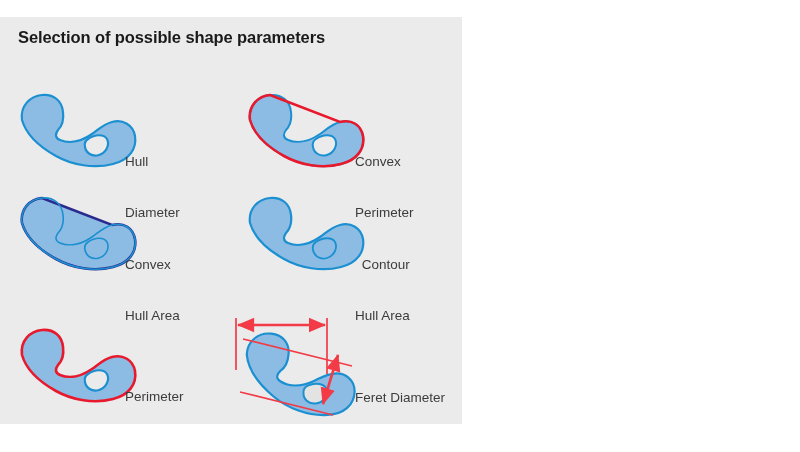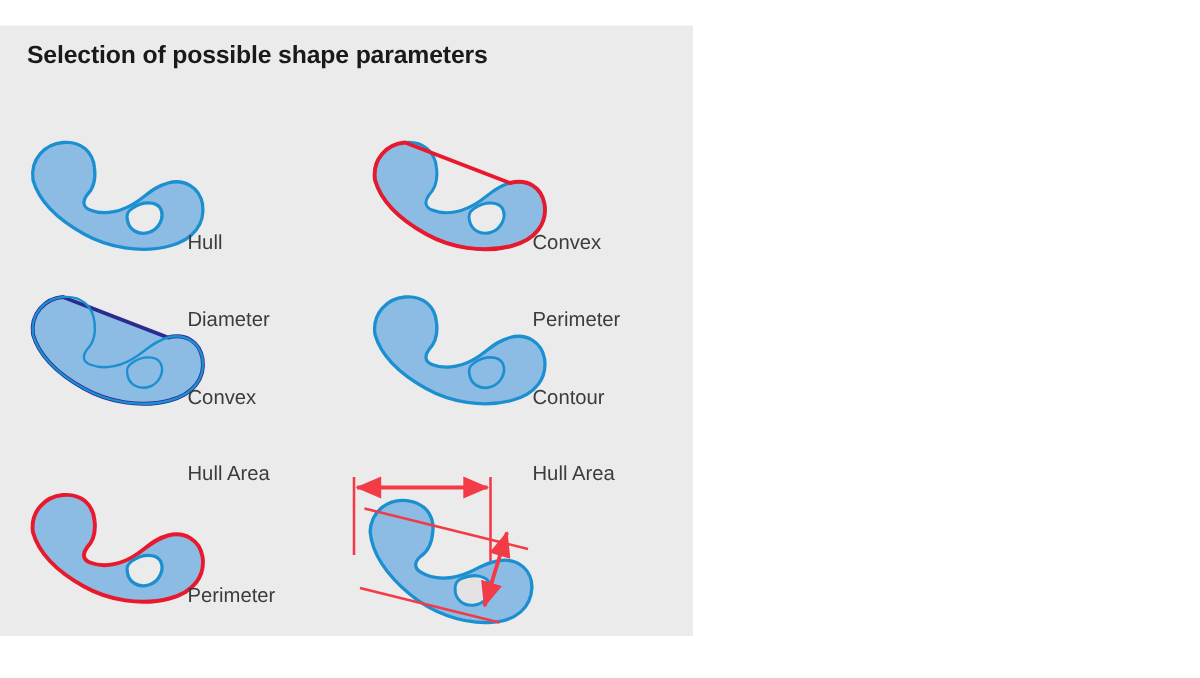--- a/index.html
+++ b/index.html
@@ -48,21 +48,21 @@
   .item-label {
     position: absolute;
     font-size: 13.5px;
     color: #3c3c3c;
     line-height: 17px;
     white-space: pre;
   }
   .lbl-cross      { left: 125px; top: 119px; }
   .lbl-convexper  { left: 355px; top: 119px; }
   .lbl-convexhull { left: 125px; top: 222px; }
-  .lbl-contour    { left: 355px; top: 222px; }
+  .lbl-contour    { left: 355px; top: 222px; text-align: right; }
   .lbl-perimeter  { left: 125px; top: 354px; }
   .lbl-feret      { left: 355px; top: 355px; }
 </style>
 </head>
 <body>
 
 <div id="figure-root">
 
   <div class="panel"></div>
 
@@ -175,14 +175,17 @@
 
   <div class="item-label lbl-contour">
     <div>Contour</div>
     <div>Hull Area</div>
   </div>
 
   <div class="item-label lbl-perimeter">
     <div>Perimeter</div>
   </div>
 
+  <div class="item-label lbl-feret">
+    <div>Feret Diameter</div>
+  </div>
 
 </div>
 
 </body></html>

